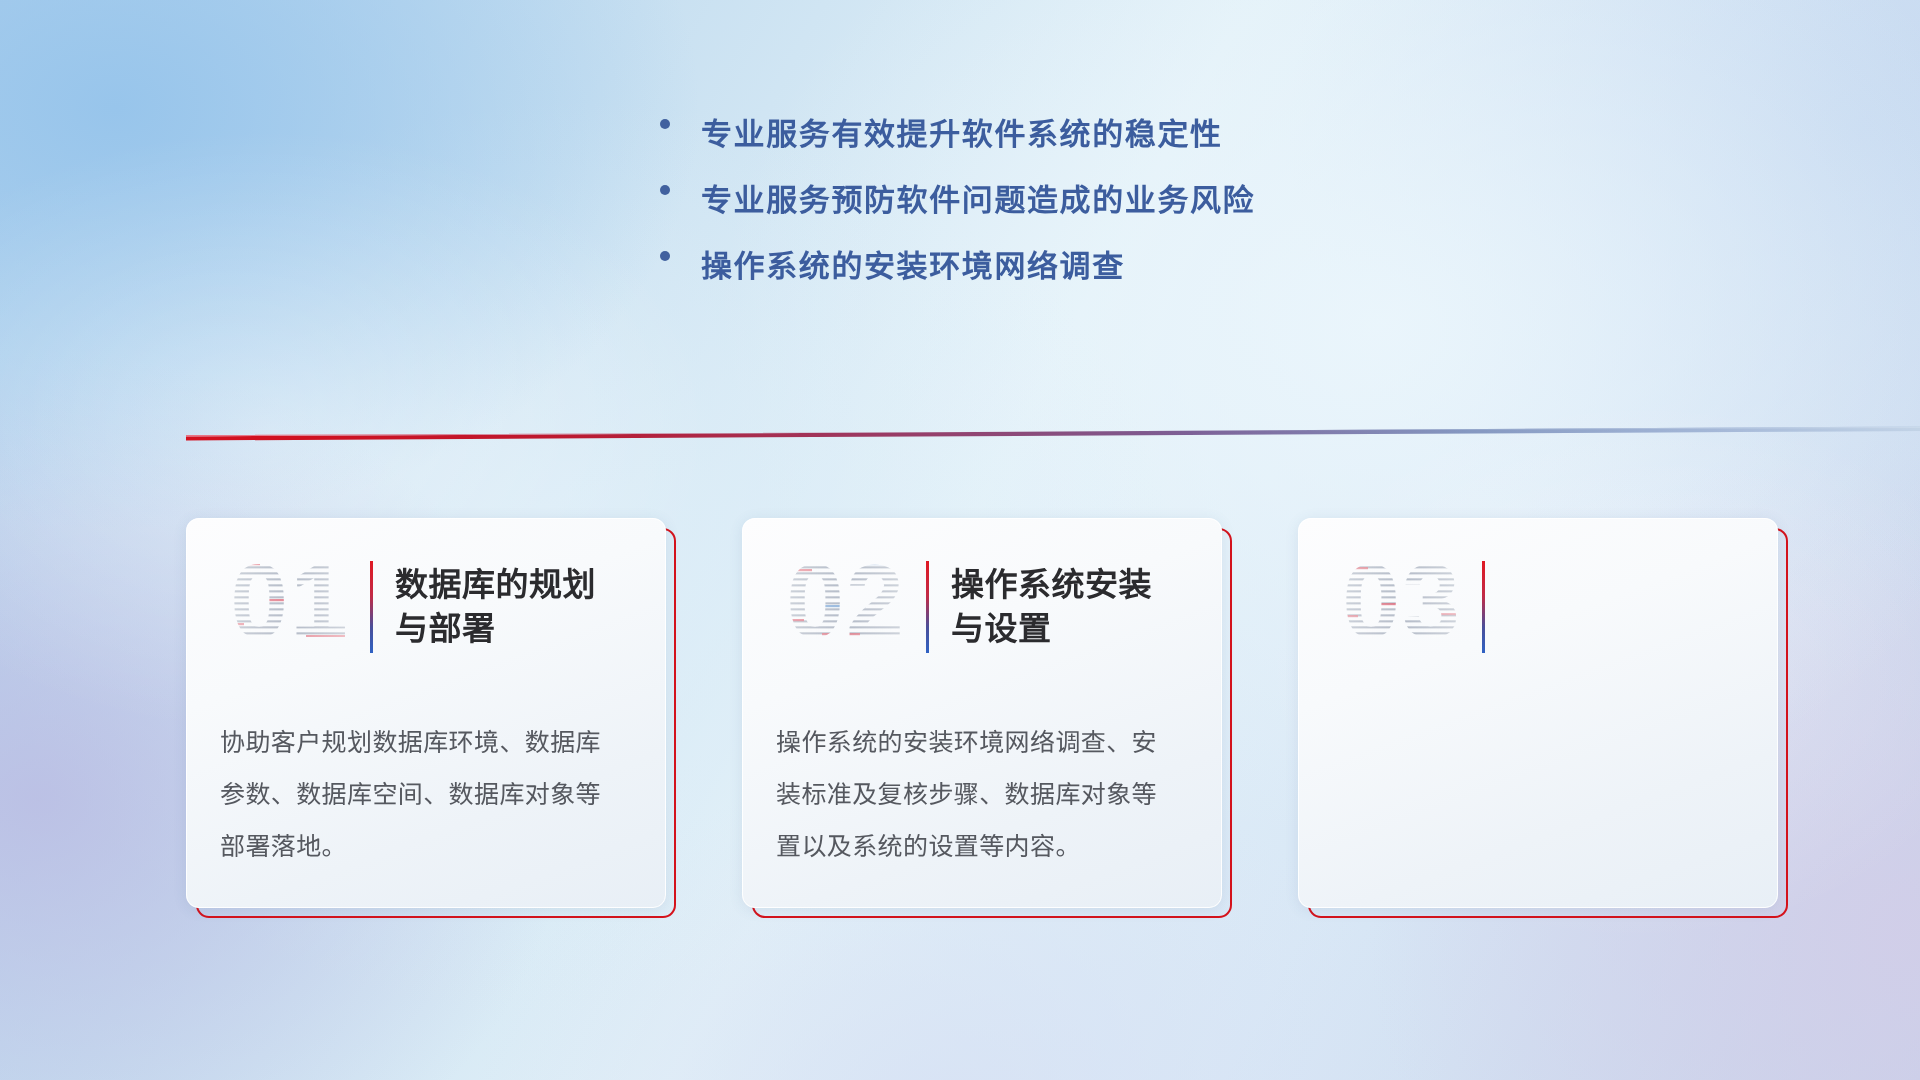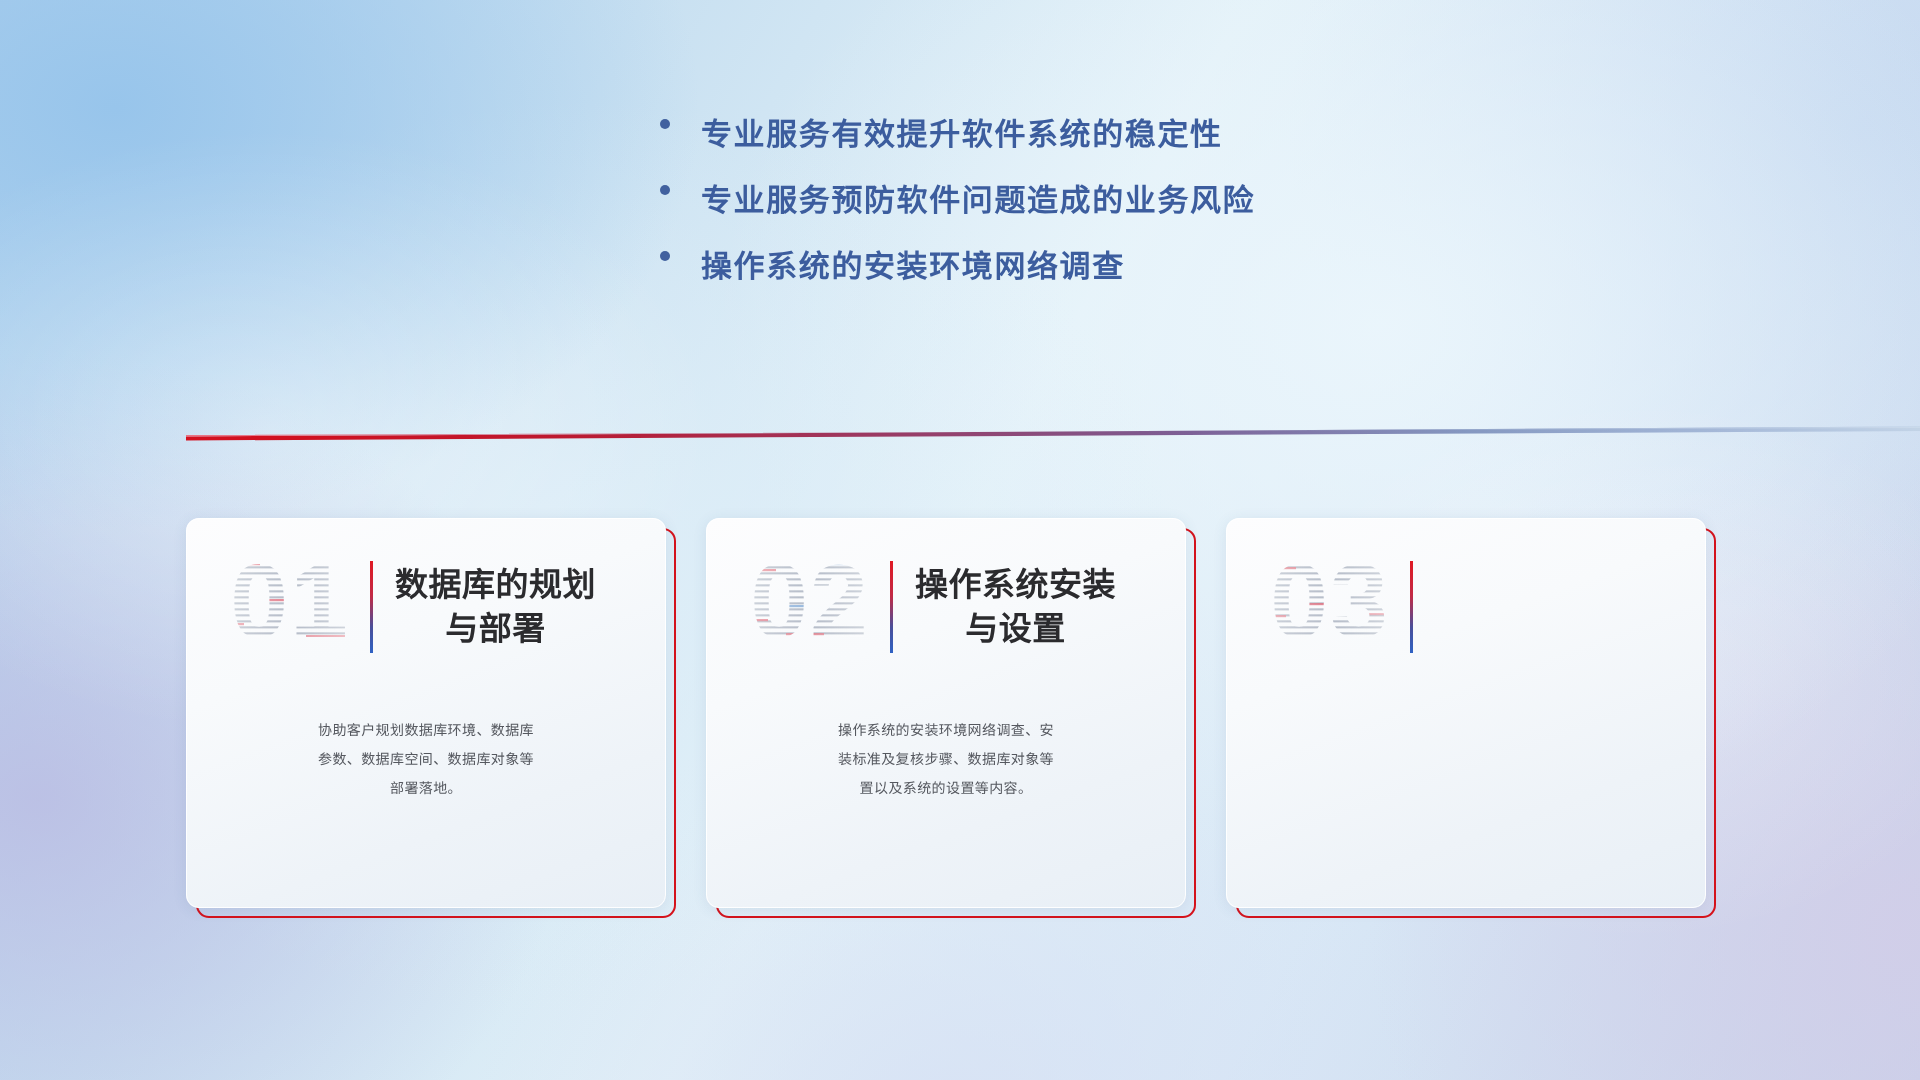--- a/index.html
+++ b/index.html
@@ -65,22 +65,21 @@
     position: absolute;
     left: 0; top: 414px;
     width: 1920px; height: 30px;
   }
 
   
   #cards {
     position: absolute;
     left: 186px; top: 518px;
     display: flex;
-    gap: 36px;
-    text-align: center;
+    gap: 72px;
   }
   .card-slot {
     position: relative;
     width: 484px;
     height: 394px;
   }
   .card-outline {
     position: absolute;
     left: 10px; top: 10px;
     width: 480px; height: 390px;
@@ -134,21 +133,21 @@
     font-weight: 700;
     line-height: 1.32;
     color: #2b2b2e;
     letter-spacing: 0.5px;
     white-space: pre-line;
   }
   .card-body {
     position: absolute;
     left: 34px; top: 198px;
     width: 412px;
-    font-size: 14px;
+    font-size: 25px;
     line-height: 2.08;
     color: #55585f;
     letter-spacing: 0.4px;
     white-space: pre-line;
   }
 </style>
 </head>
 <body>
 
 <div id="bg"></div>

